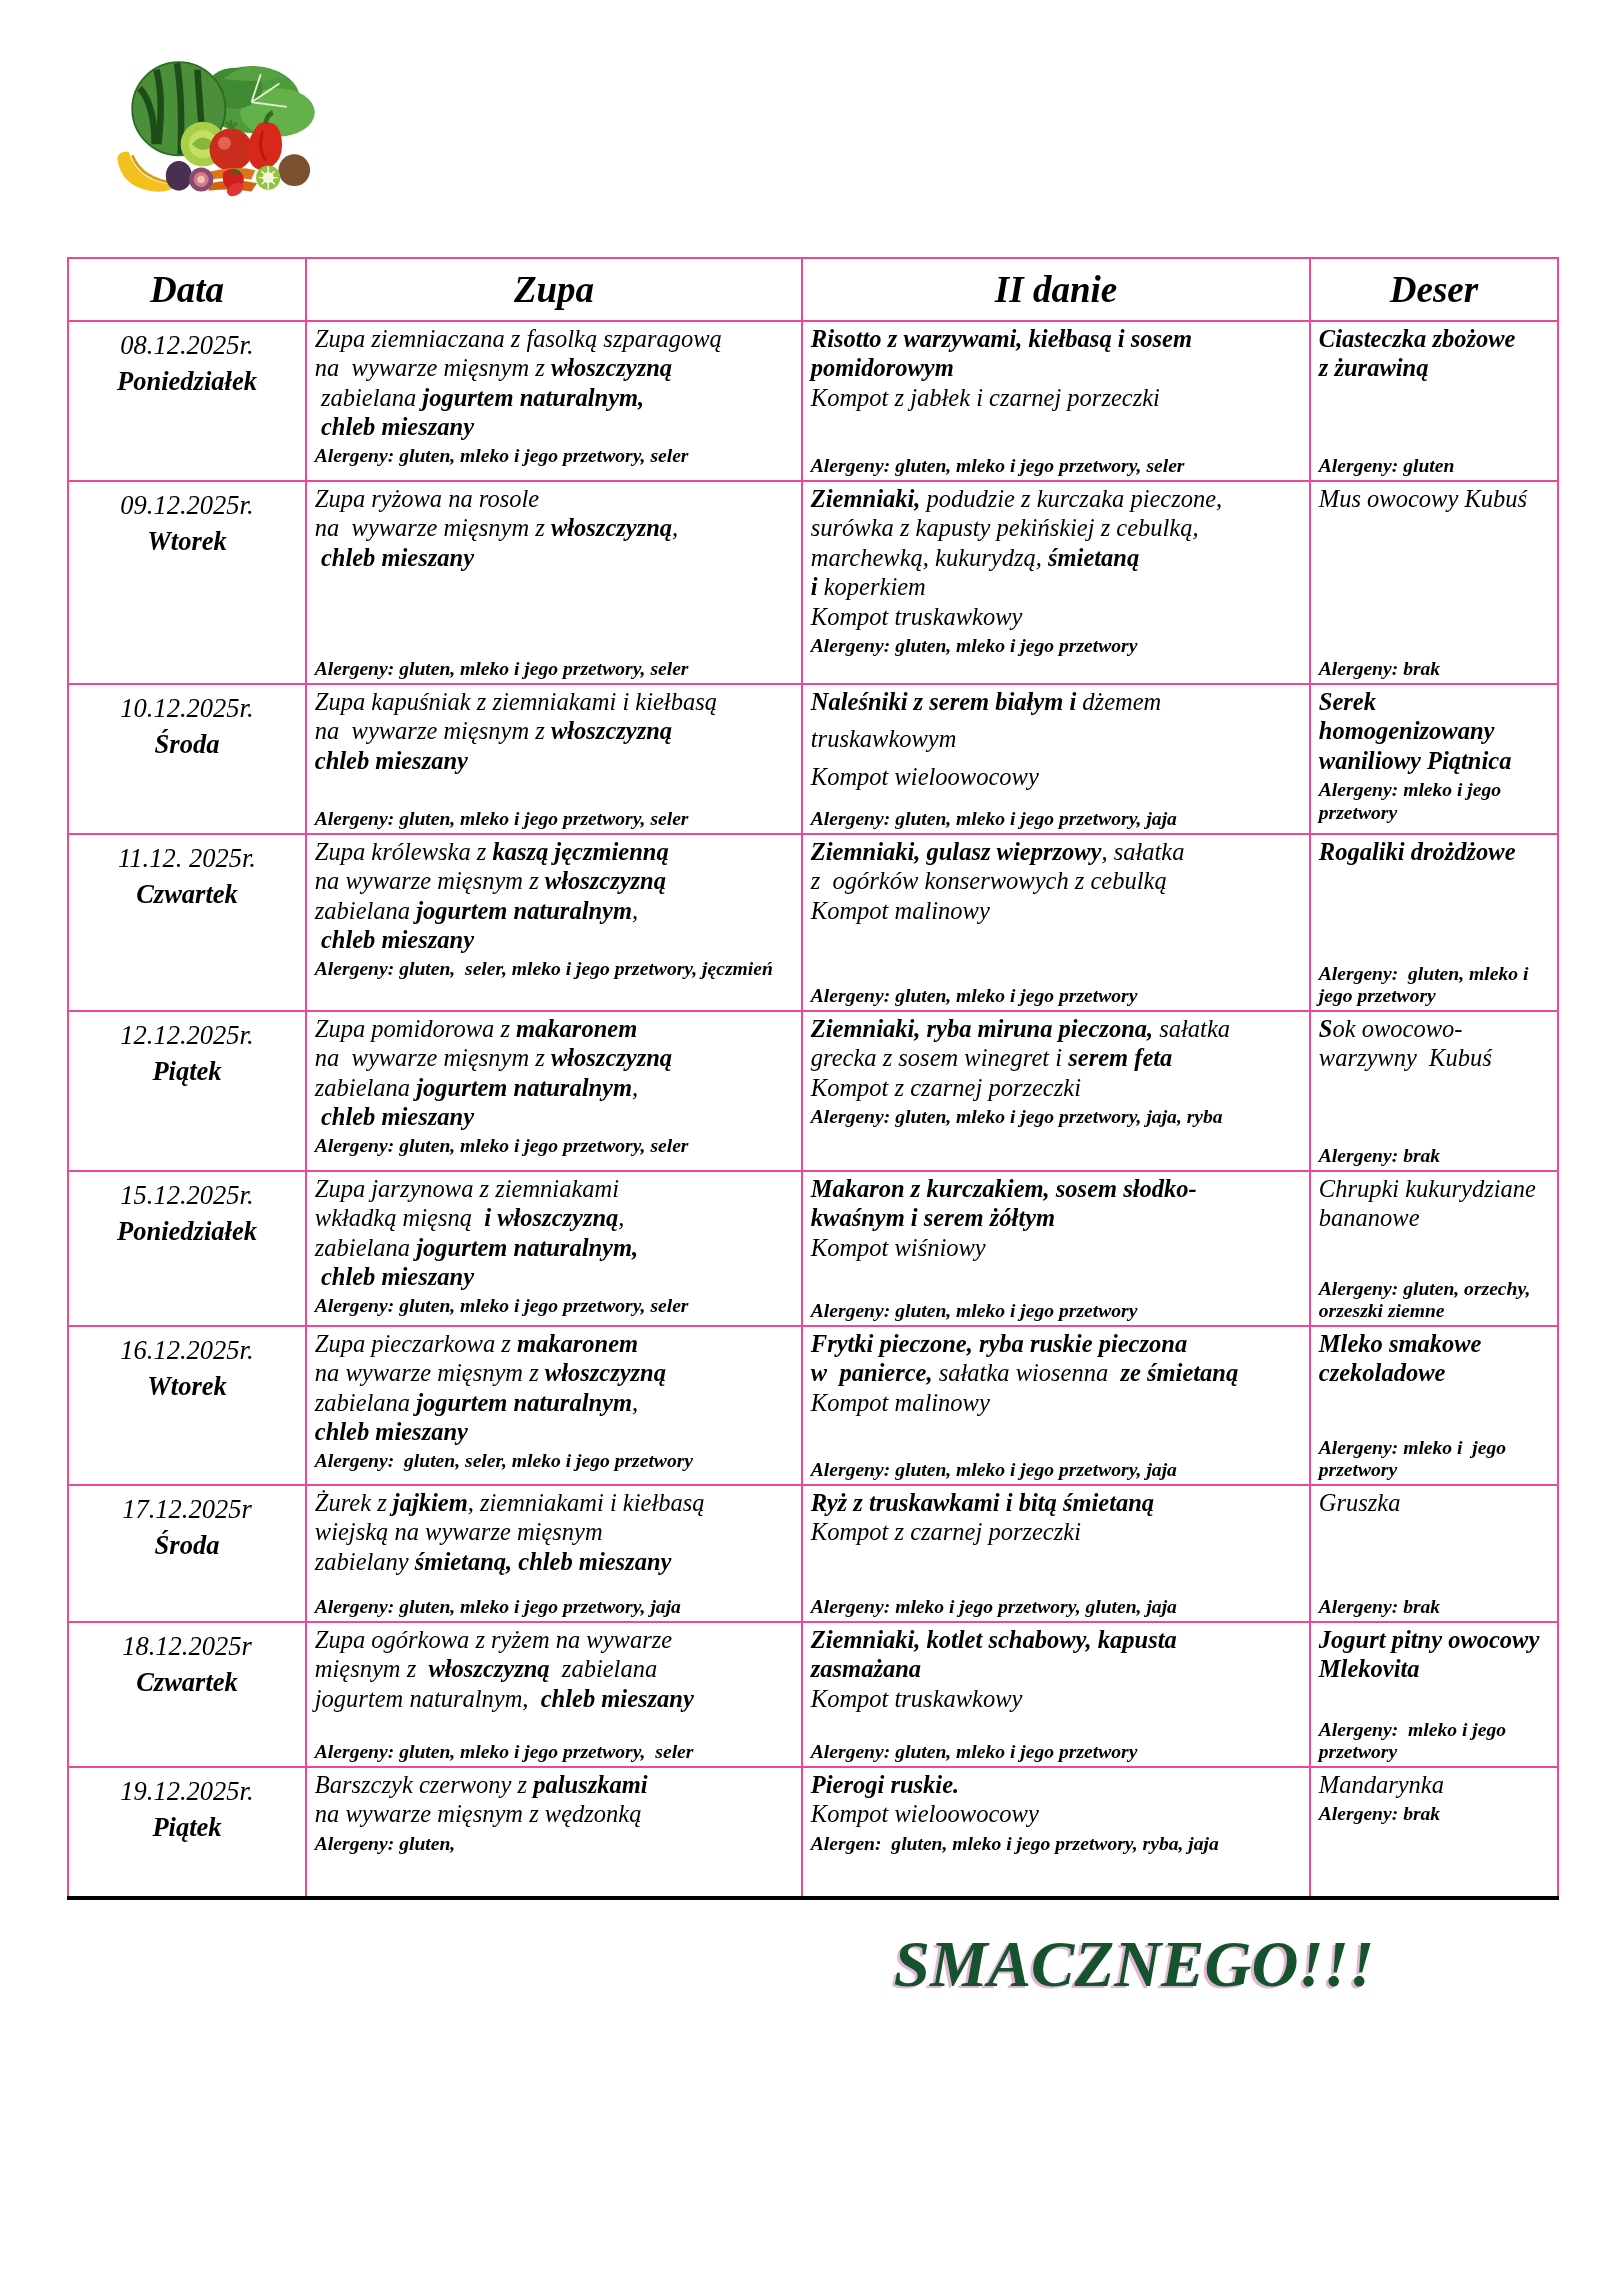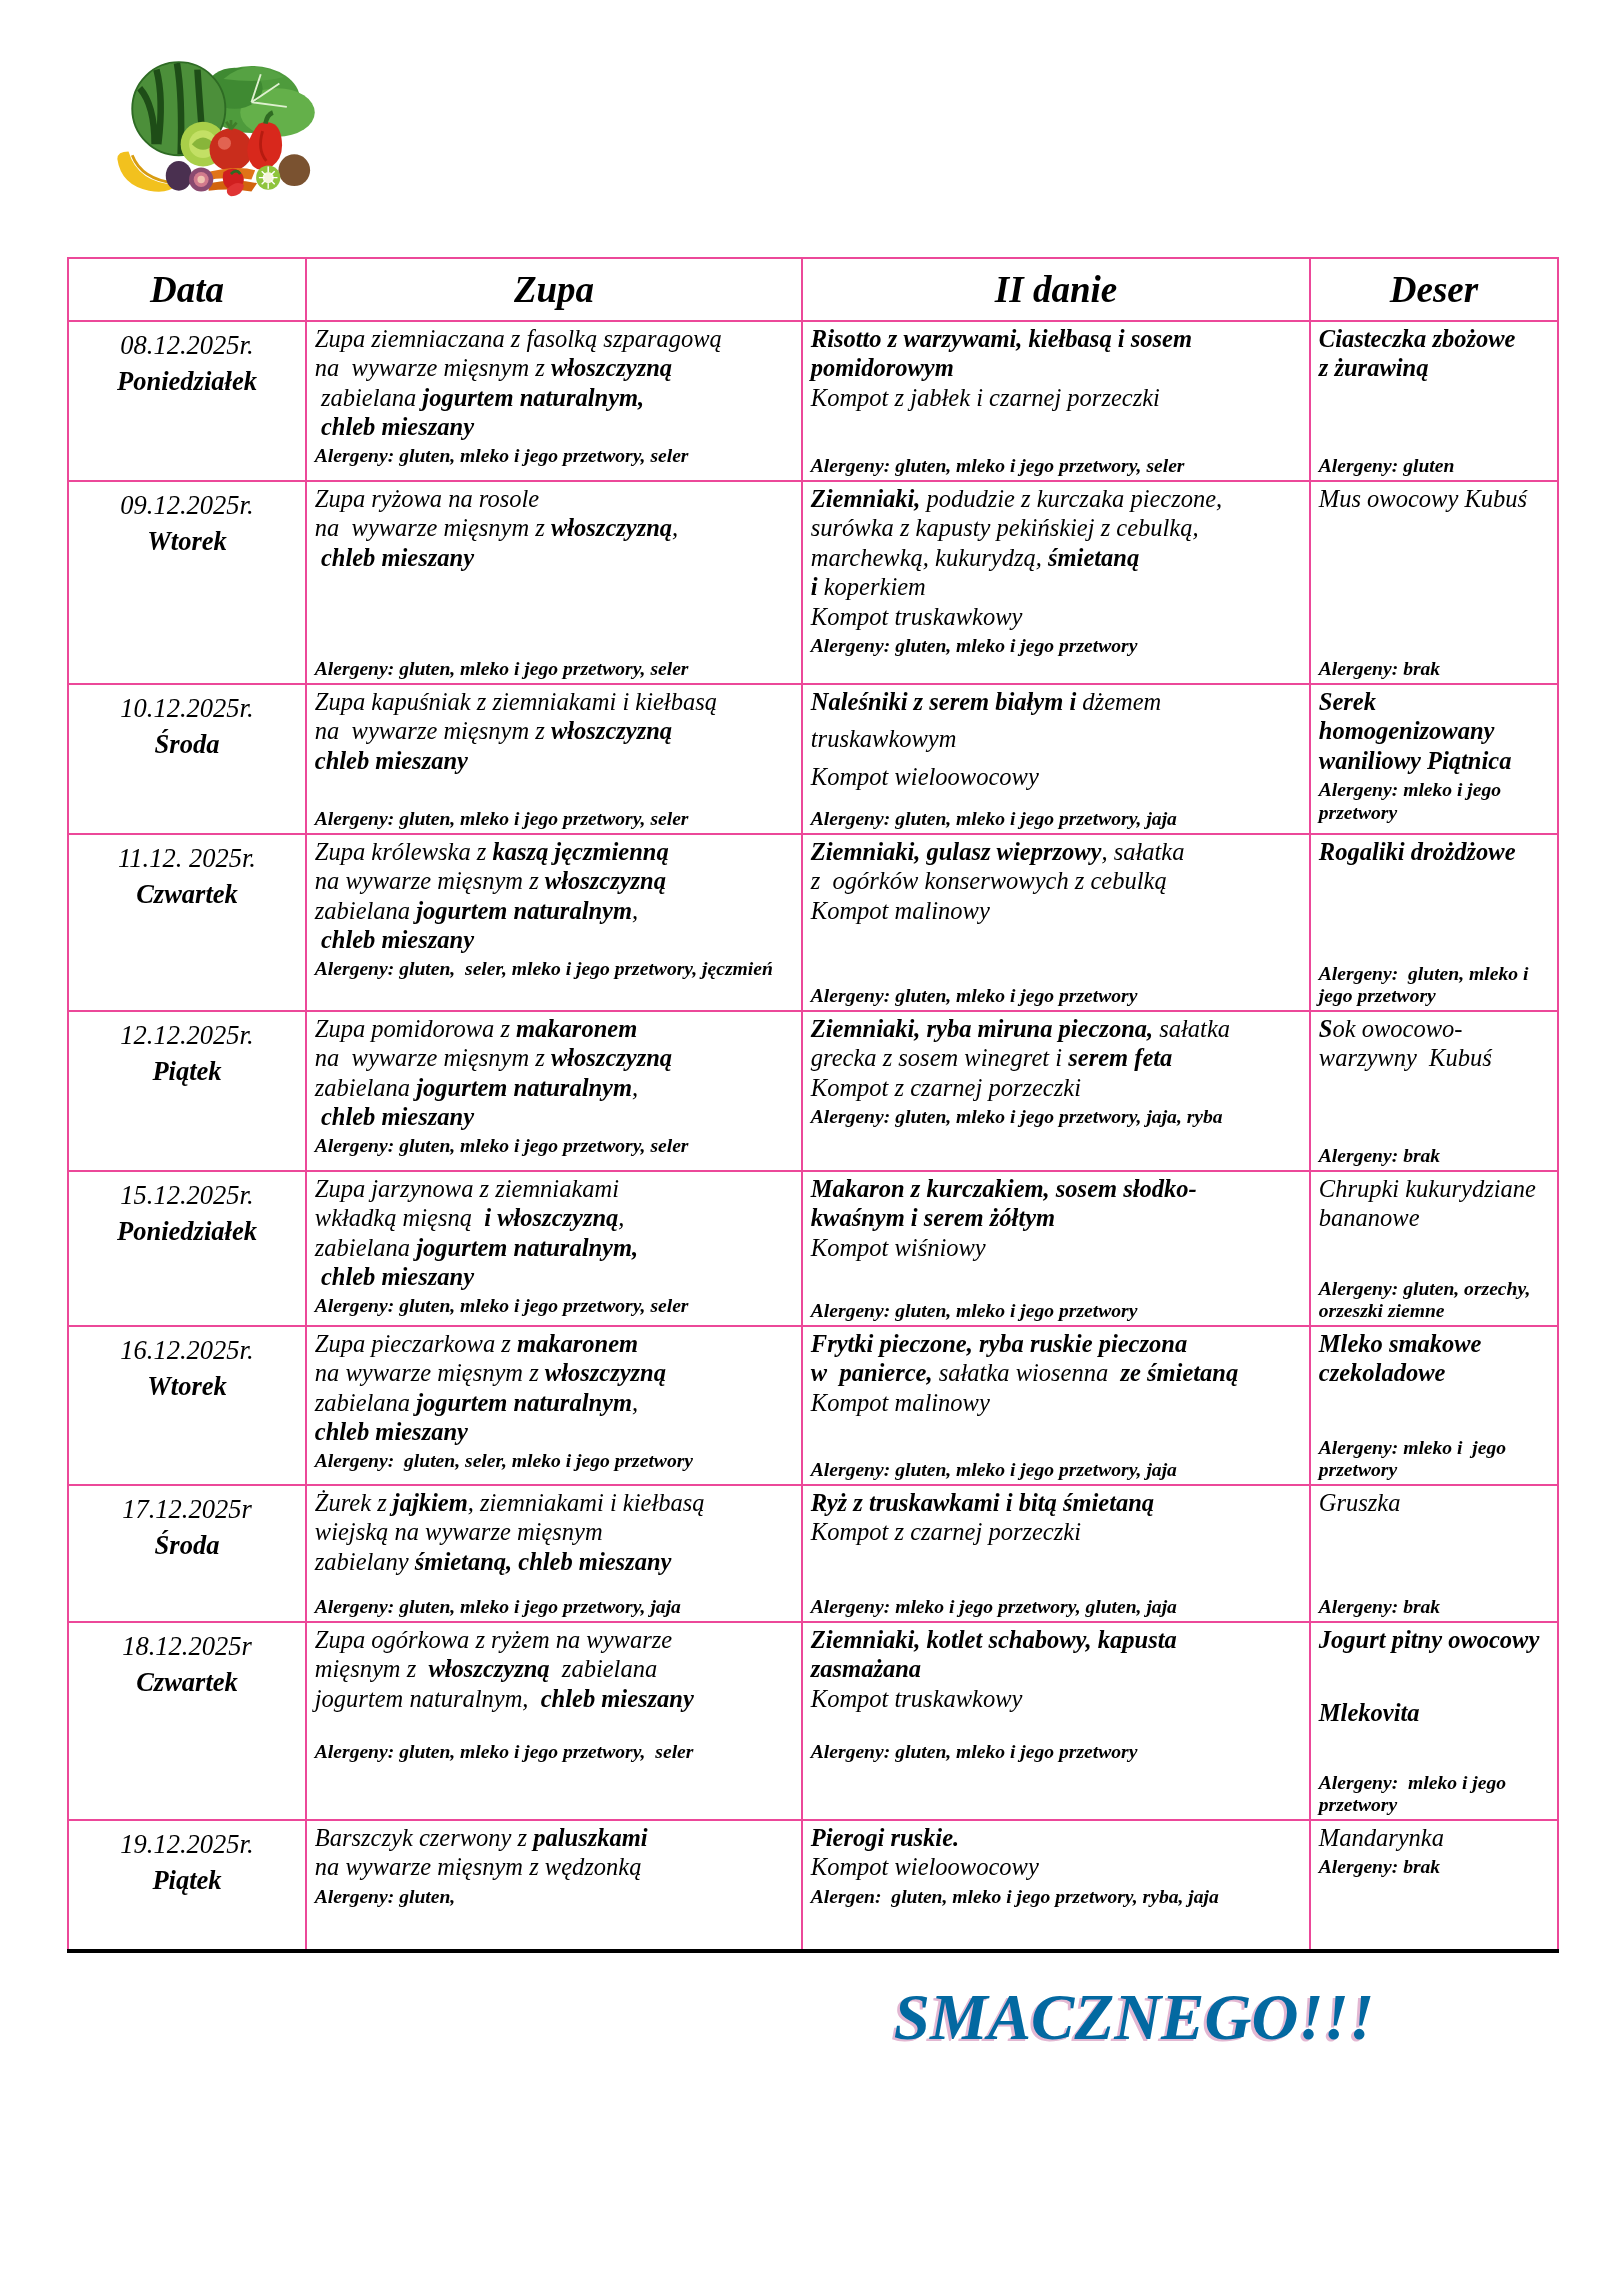--- a/index.html
+++ b/index.html
@@ -24,21 +24,21 @@
   .line{font-style:italic;font-size:24.5px;line-height:1.2;white-space:pre-wrap;}
   .line .b{font-weight:700;}
   .alergeny{font-style:italic;font-weight:700;font-size:19.6px;line-height:1.15;margin-top:3.9px;white-space:pre-wrap;}
   .alergeny.push{margin-top:auto;}
   .c-date{text-align:center;}
   .date{font-style:italic;font-size:26.5px;line-height:1.35;padding-top:3.9px;}
   .day{font-style:italic;font-weight:700;font-size:26.5px;line-height:1.35;}
 
   
   .footer{margin-top:27.4px;padding-left:647px;text-align:center;}
-  .footer-text{display:inline-block;font-style:italic;font-weight:700;color:#0369a1;font-size:65px;
+  .footer-text{display:inline-block;font-style:italic;font-weight:700;color:#14532d;font-size:65px;
                text-shadow:-2.9px 2px 0 #e3b7d2;}
 </style>
 </head>
 <body>
 
 <div class="page">
 
   <div class="header">
     <svg class="fruit-img" viewBox="0 0 240 160" aria-hidden="true">
 
@@ -355,21 +355,21 @@
           </td>
           <td>
             <div class="cellflex" style="min-height: 139px;">
               <div class="line"><span class="b">Ziemniaki, kotlet schabowy, kapusta</span></div>
               <div class="line"><span class="b">zasmażana</span></div>
               <div class="line"><span>Kompot truskawkowy</span></div>
               <div class="alergeny push">Alergeny: gluten, mleko i jego przetwory</div>
             </div>
           </td>
           <td>
-            <div class="cellflex" style="min-height: 139px; gap: 44px;">
+            <div class="cellflex" style="min-height: 139px;">
               <div class="line"><span class="b">Jogurt pitny owocowy</span></div>
               <div class="line"><span class="b">Mlekovita</span></div>
               <div class="alergeny push">Alergeny:  mleko i jego przetwory</div>
             </div>
           </td>
         </tr>
         <tr>
           <td class="c-date">
             <div class="date">19.12.2025r.</div>
             <div class="day">Piątek</div>

